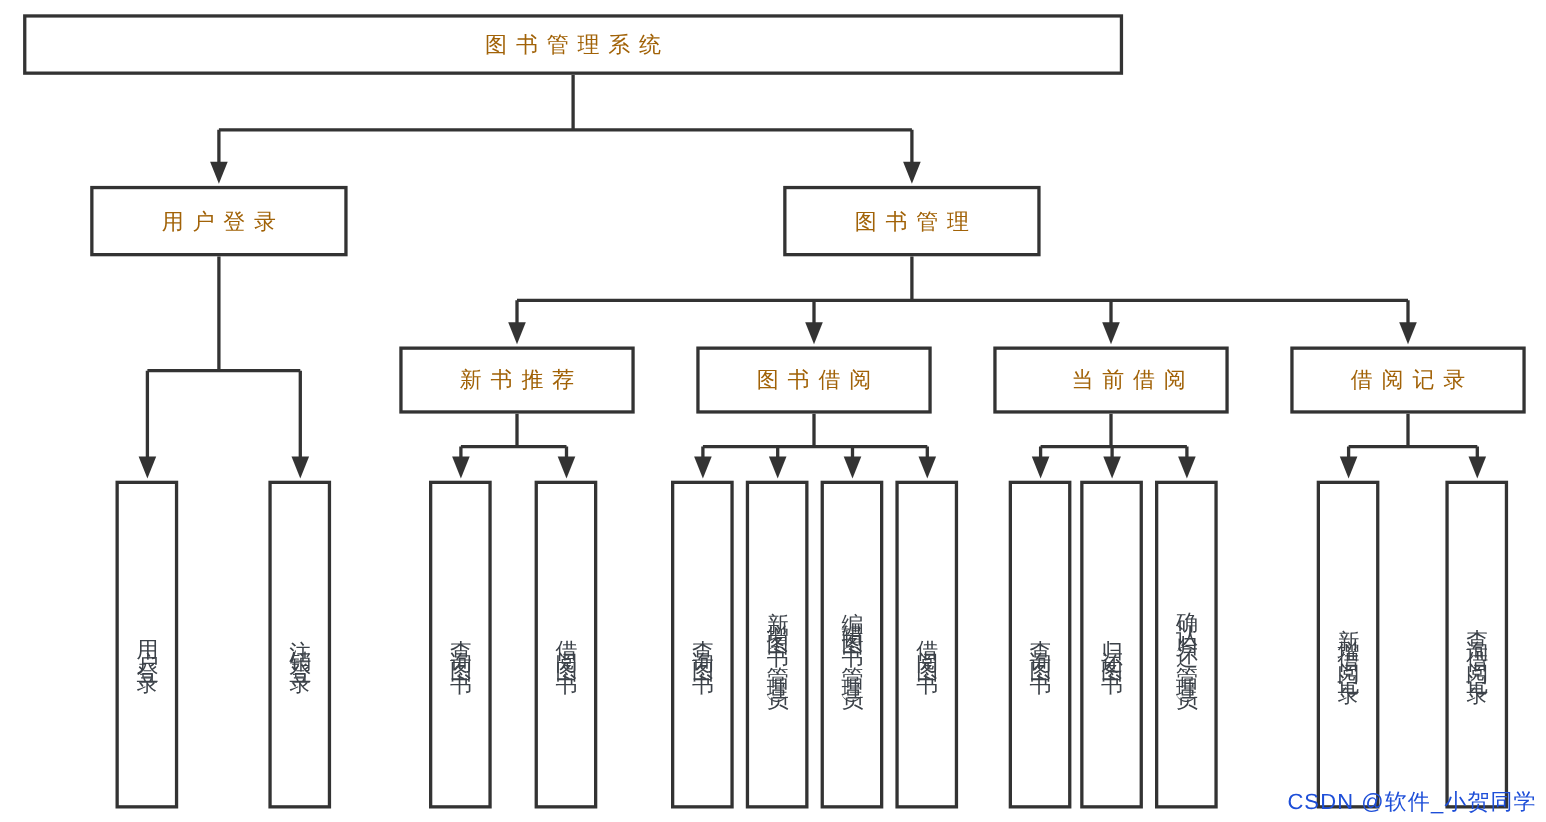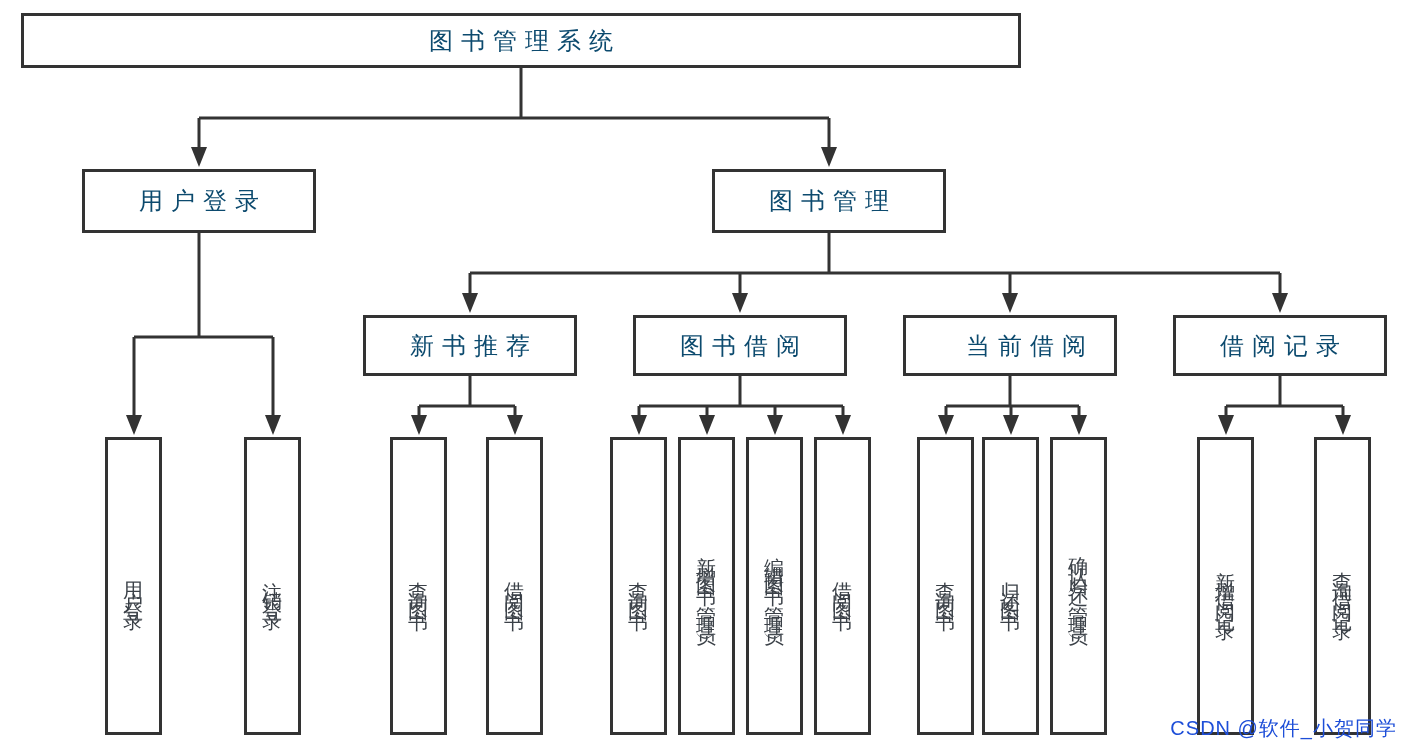--- a/index.html
+++ b/index.html
@@ -21,25 +21,25 @@
     position: absolute;
     box-sizing: border-box;
     background: #ffffff;
     border: 3px solid #333333;
     display: flex;
     align-items: center;
     justify-content: center;
     color: #3b4148;
   }
   .node .hlabel {
-    font-size: 24px;
+    font-size: 20px;
     letter-spacing: 8px;
     text-indent: 8px;
     white-space: nowrap;
-    color: #0c4a6e;
+    color: #a16207;
   }
   .leaf {
     position: absolute;
     box-sizing: border-box;
     background: #ffffff;
     border: 3px solid #333333;
     top: 437px;
     width: 57px;
     height: 298px;
     display: flex;

